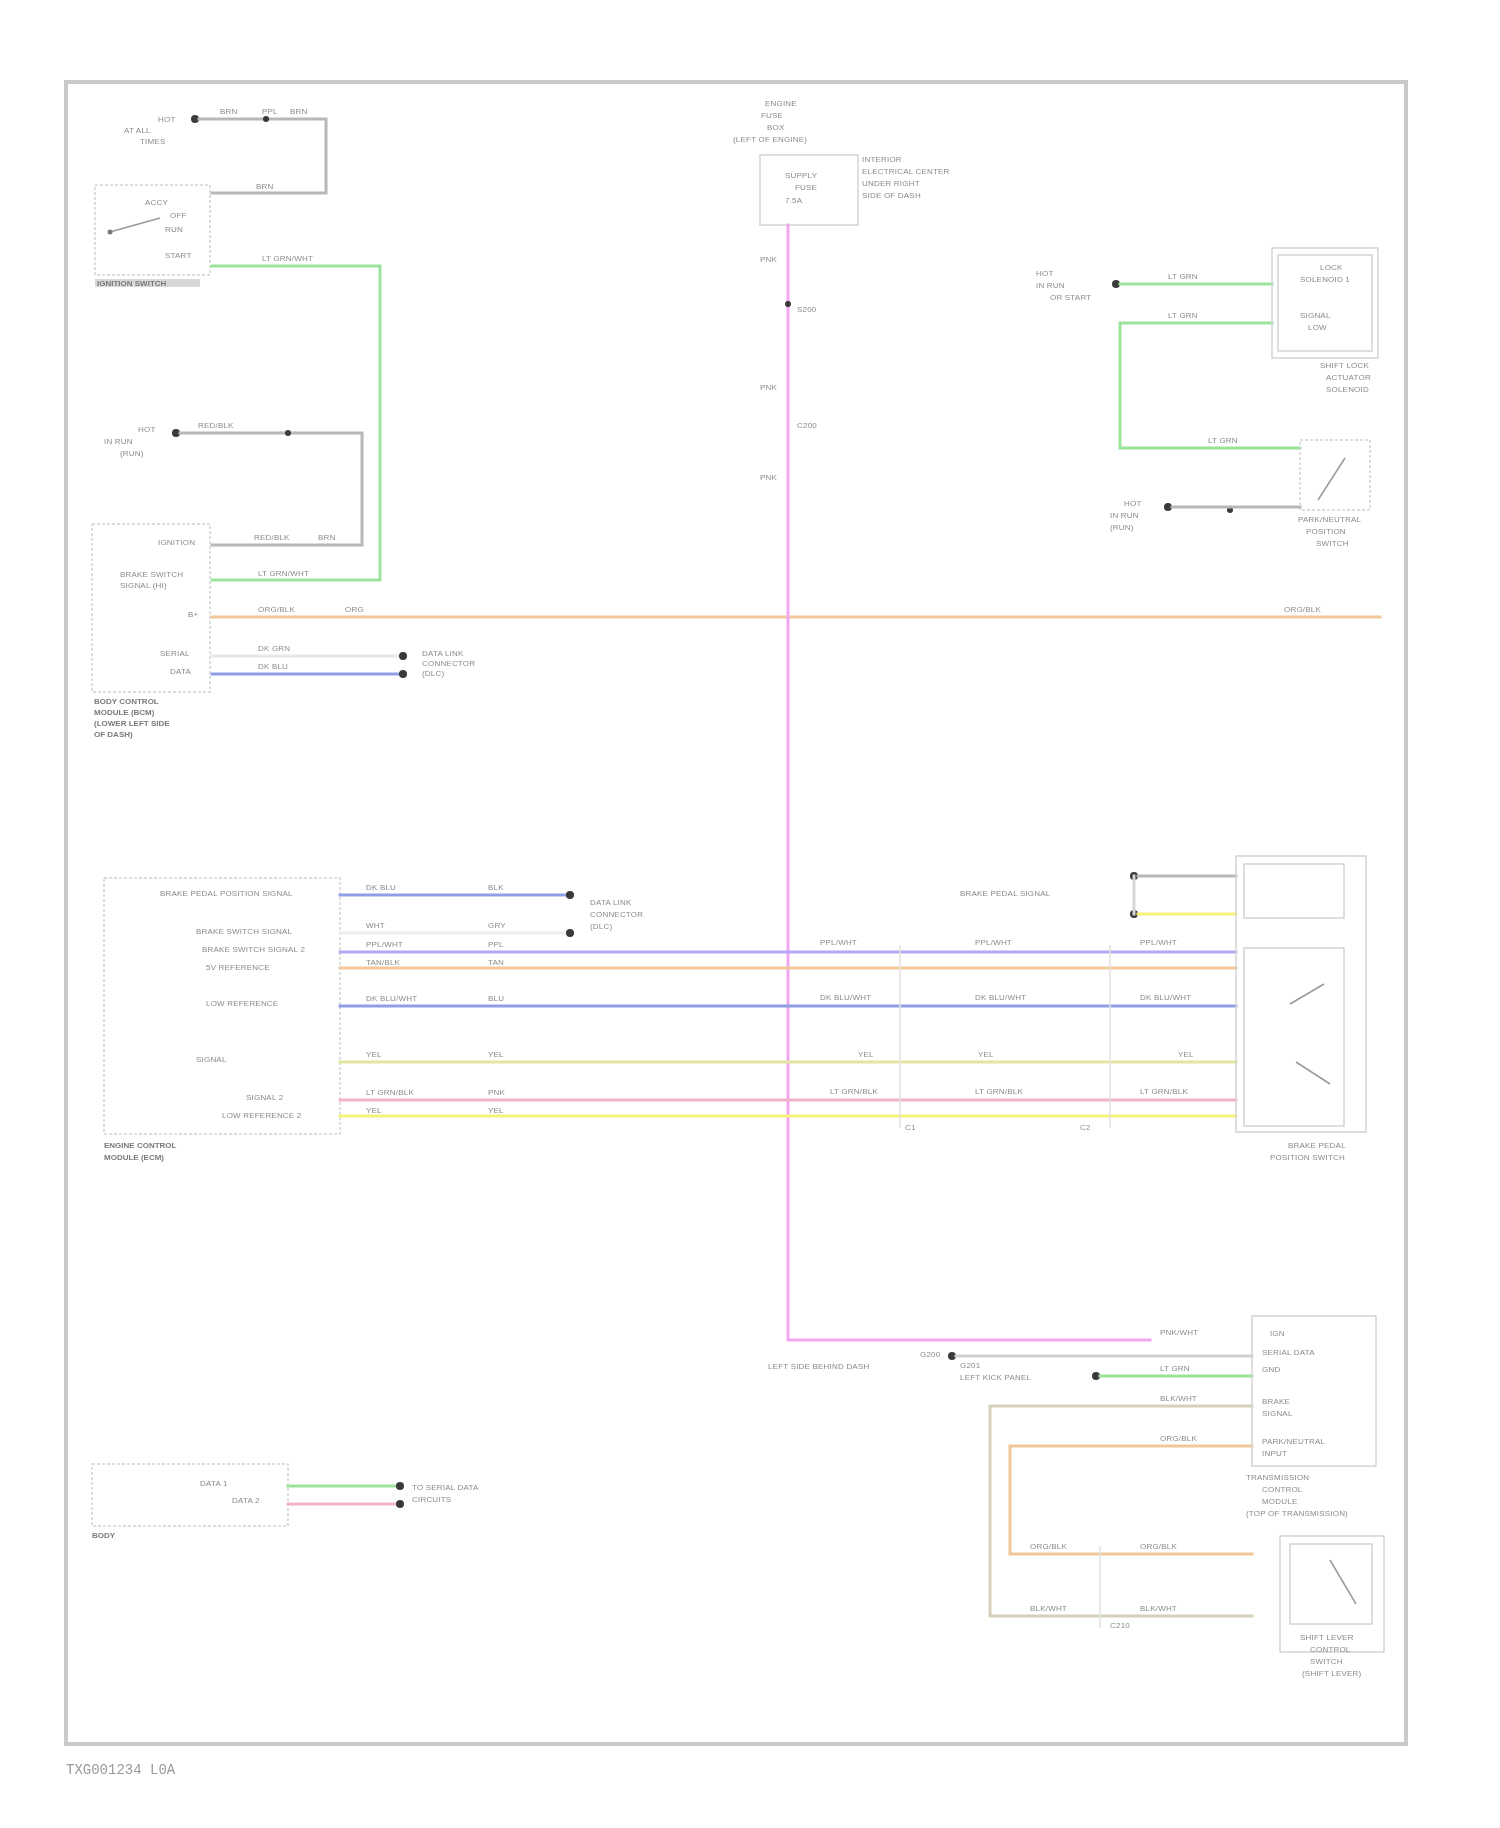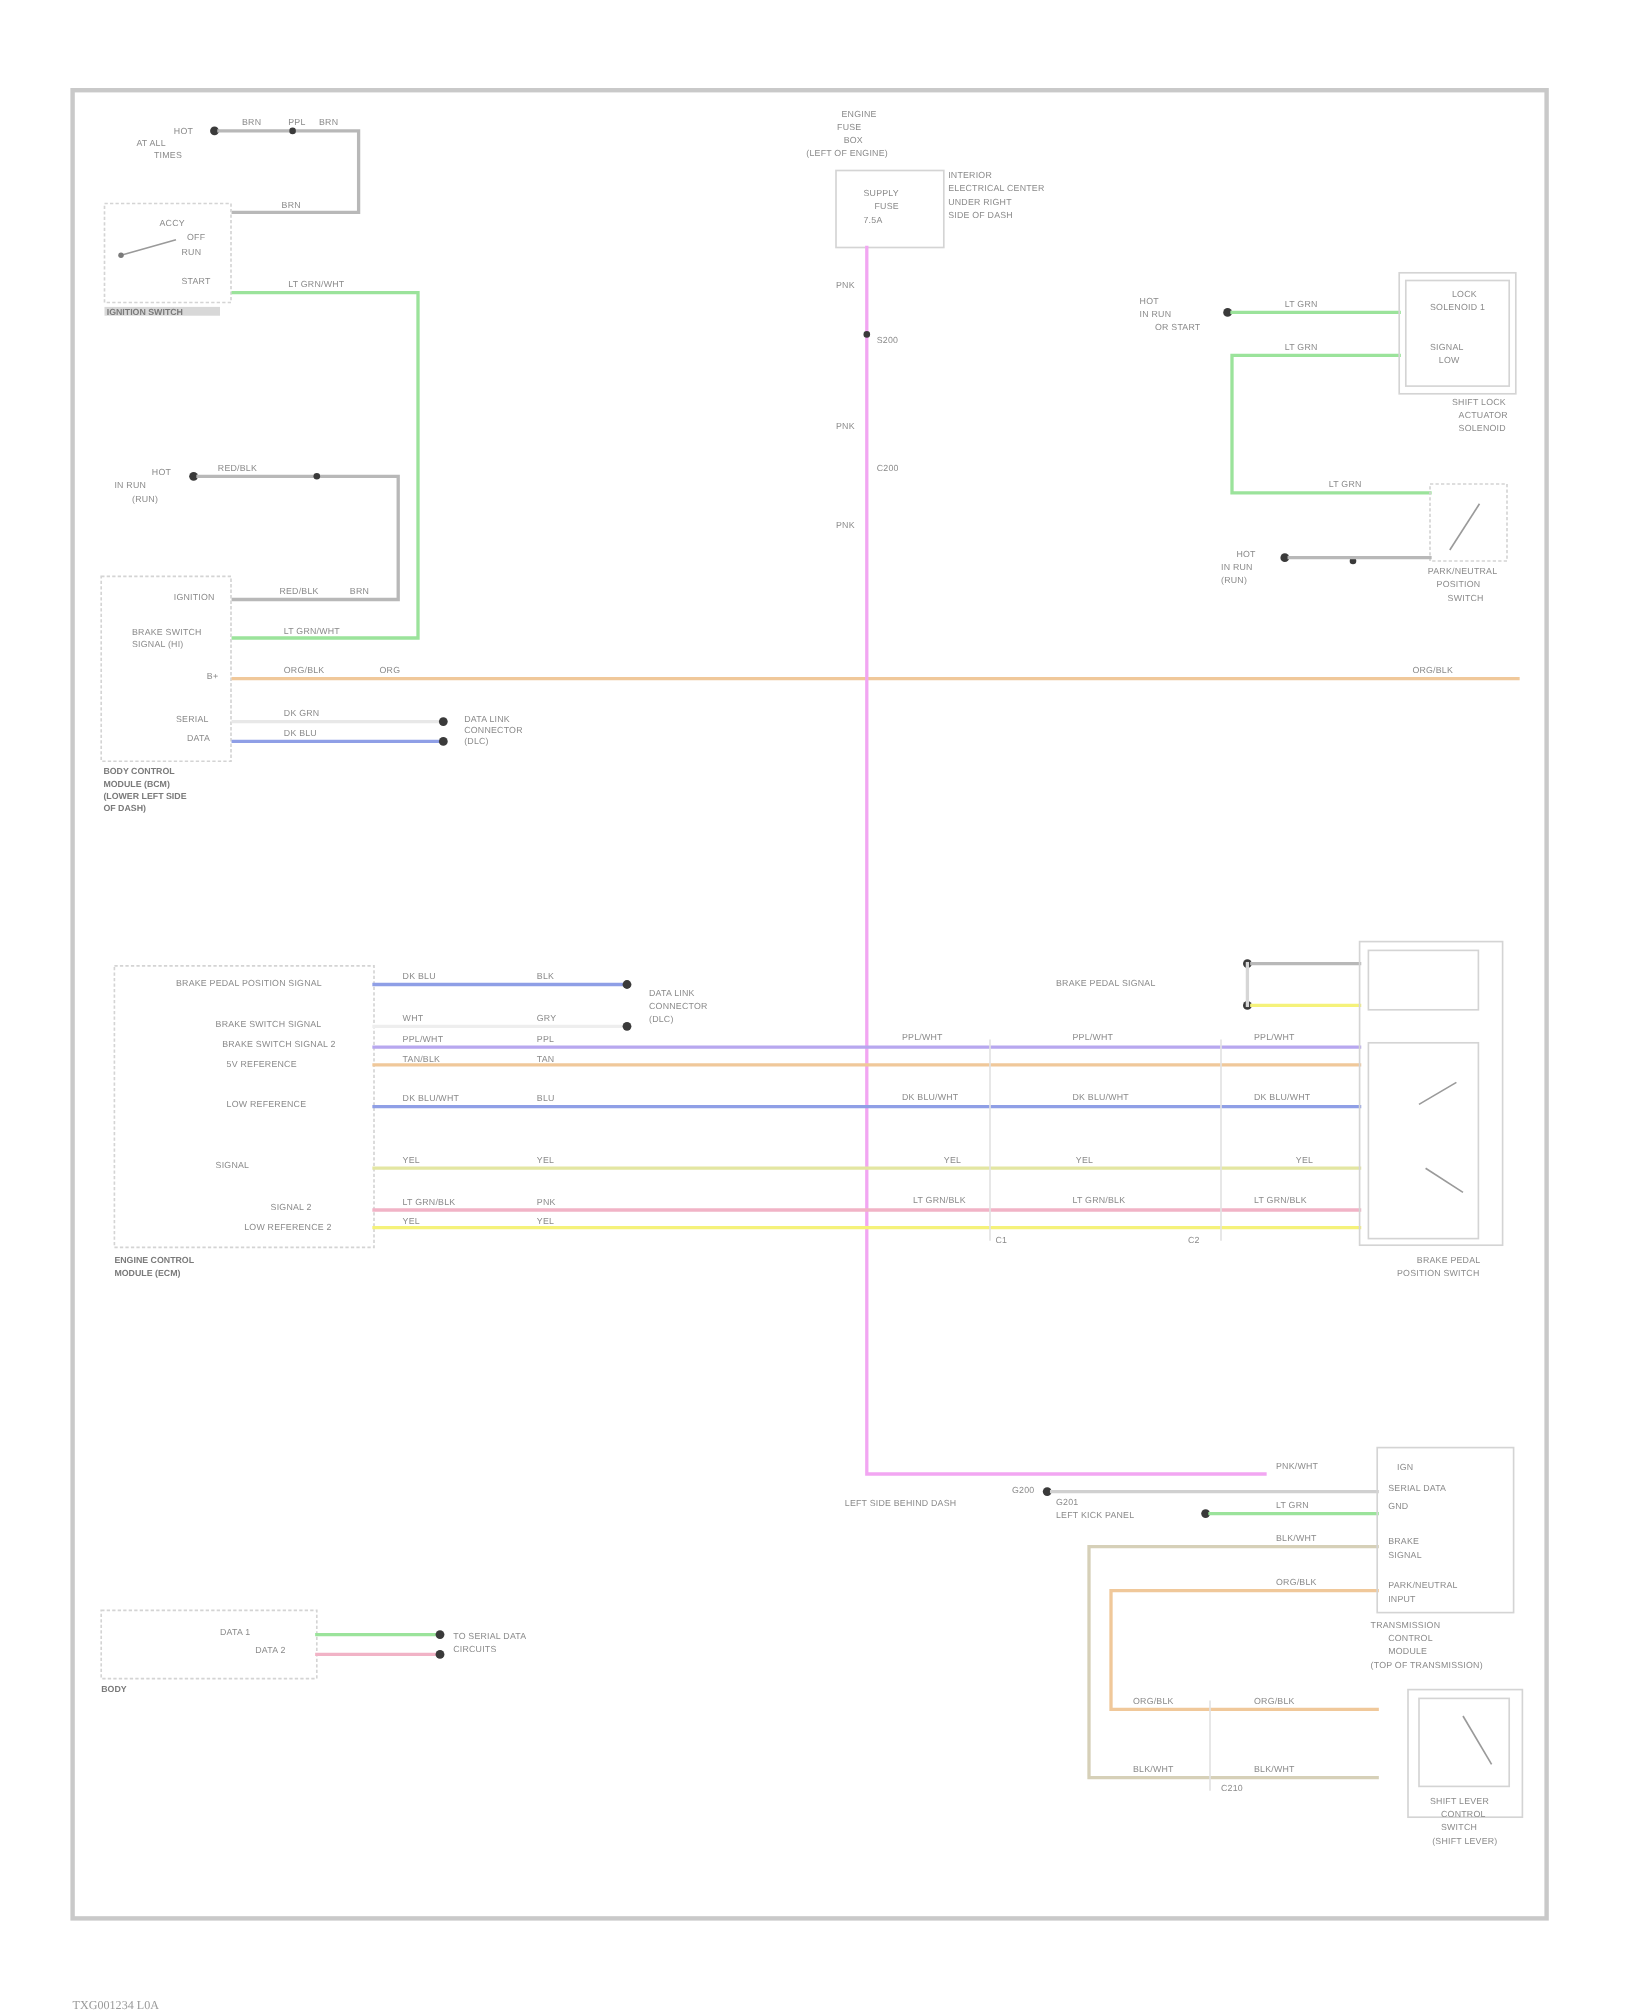--- a/index.html
+++ b/index.html
@@ -4,21 +4,21 @@
 <style>
   html,body{margin:0;padding:0;background:#ffffff;}
   body{width:1500px;height:1828px;position:relative;overflow:hidden;font-family:"Liberation Sans",sans-serif;}
   #frame{position:absolute;left:64px;top:80px;width:1344px;height:1666px;border:4px solid #c9c9c9;box-sizing:border-box;background:#fff;}
   svg#diagram{position:absolute;left:0;top:0;}
   .lbl{font-family:"Liberation Sans",sans-serif;font-size:8px;fill:#8a8a8a;letter-spacing:0.2px;}
   .lbl-b{font-family:"Liberation Sans",sans-serif;font-size:8px;fill:#7a7a7a;font-weight:bold;}
   .comp{fill:none;stroke:#d4d4d4;stroke-width:1.5;}
   .wire{fill:none;stroke-width:3;stroke-linecap:square;}
   .dot{fill:#3a3a3a;}
-  #footer-code{position:absolute;left:66px;top:1817px;font-size:11px;color:#9a9a9a;font-family:Liberation Serif, serif;}
+  #footer-code{position:absolute;left:66px;top:1762px;font-size:14px;color:#9a9a9a;font-family:Liberation Mono, monospace;}
 </style>
 </head>
 <body>
 
 <div id="frame"></div>
 
 <svg id="diagram" width="1500" height="1828" viewBox="0 0 1500 1828" xmlns="http://www.w3.org/2000/svg">
 
   <g>
     <text class="lbl" x="158" y="122">HOT</text>

